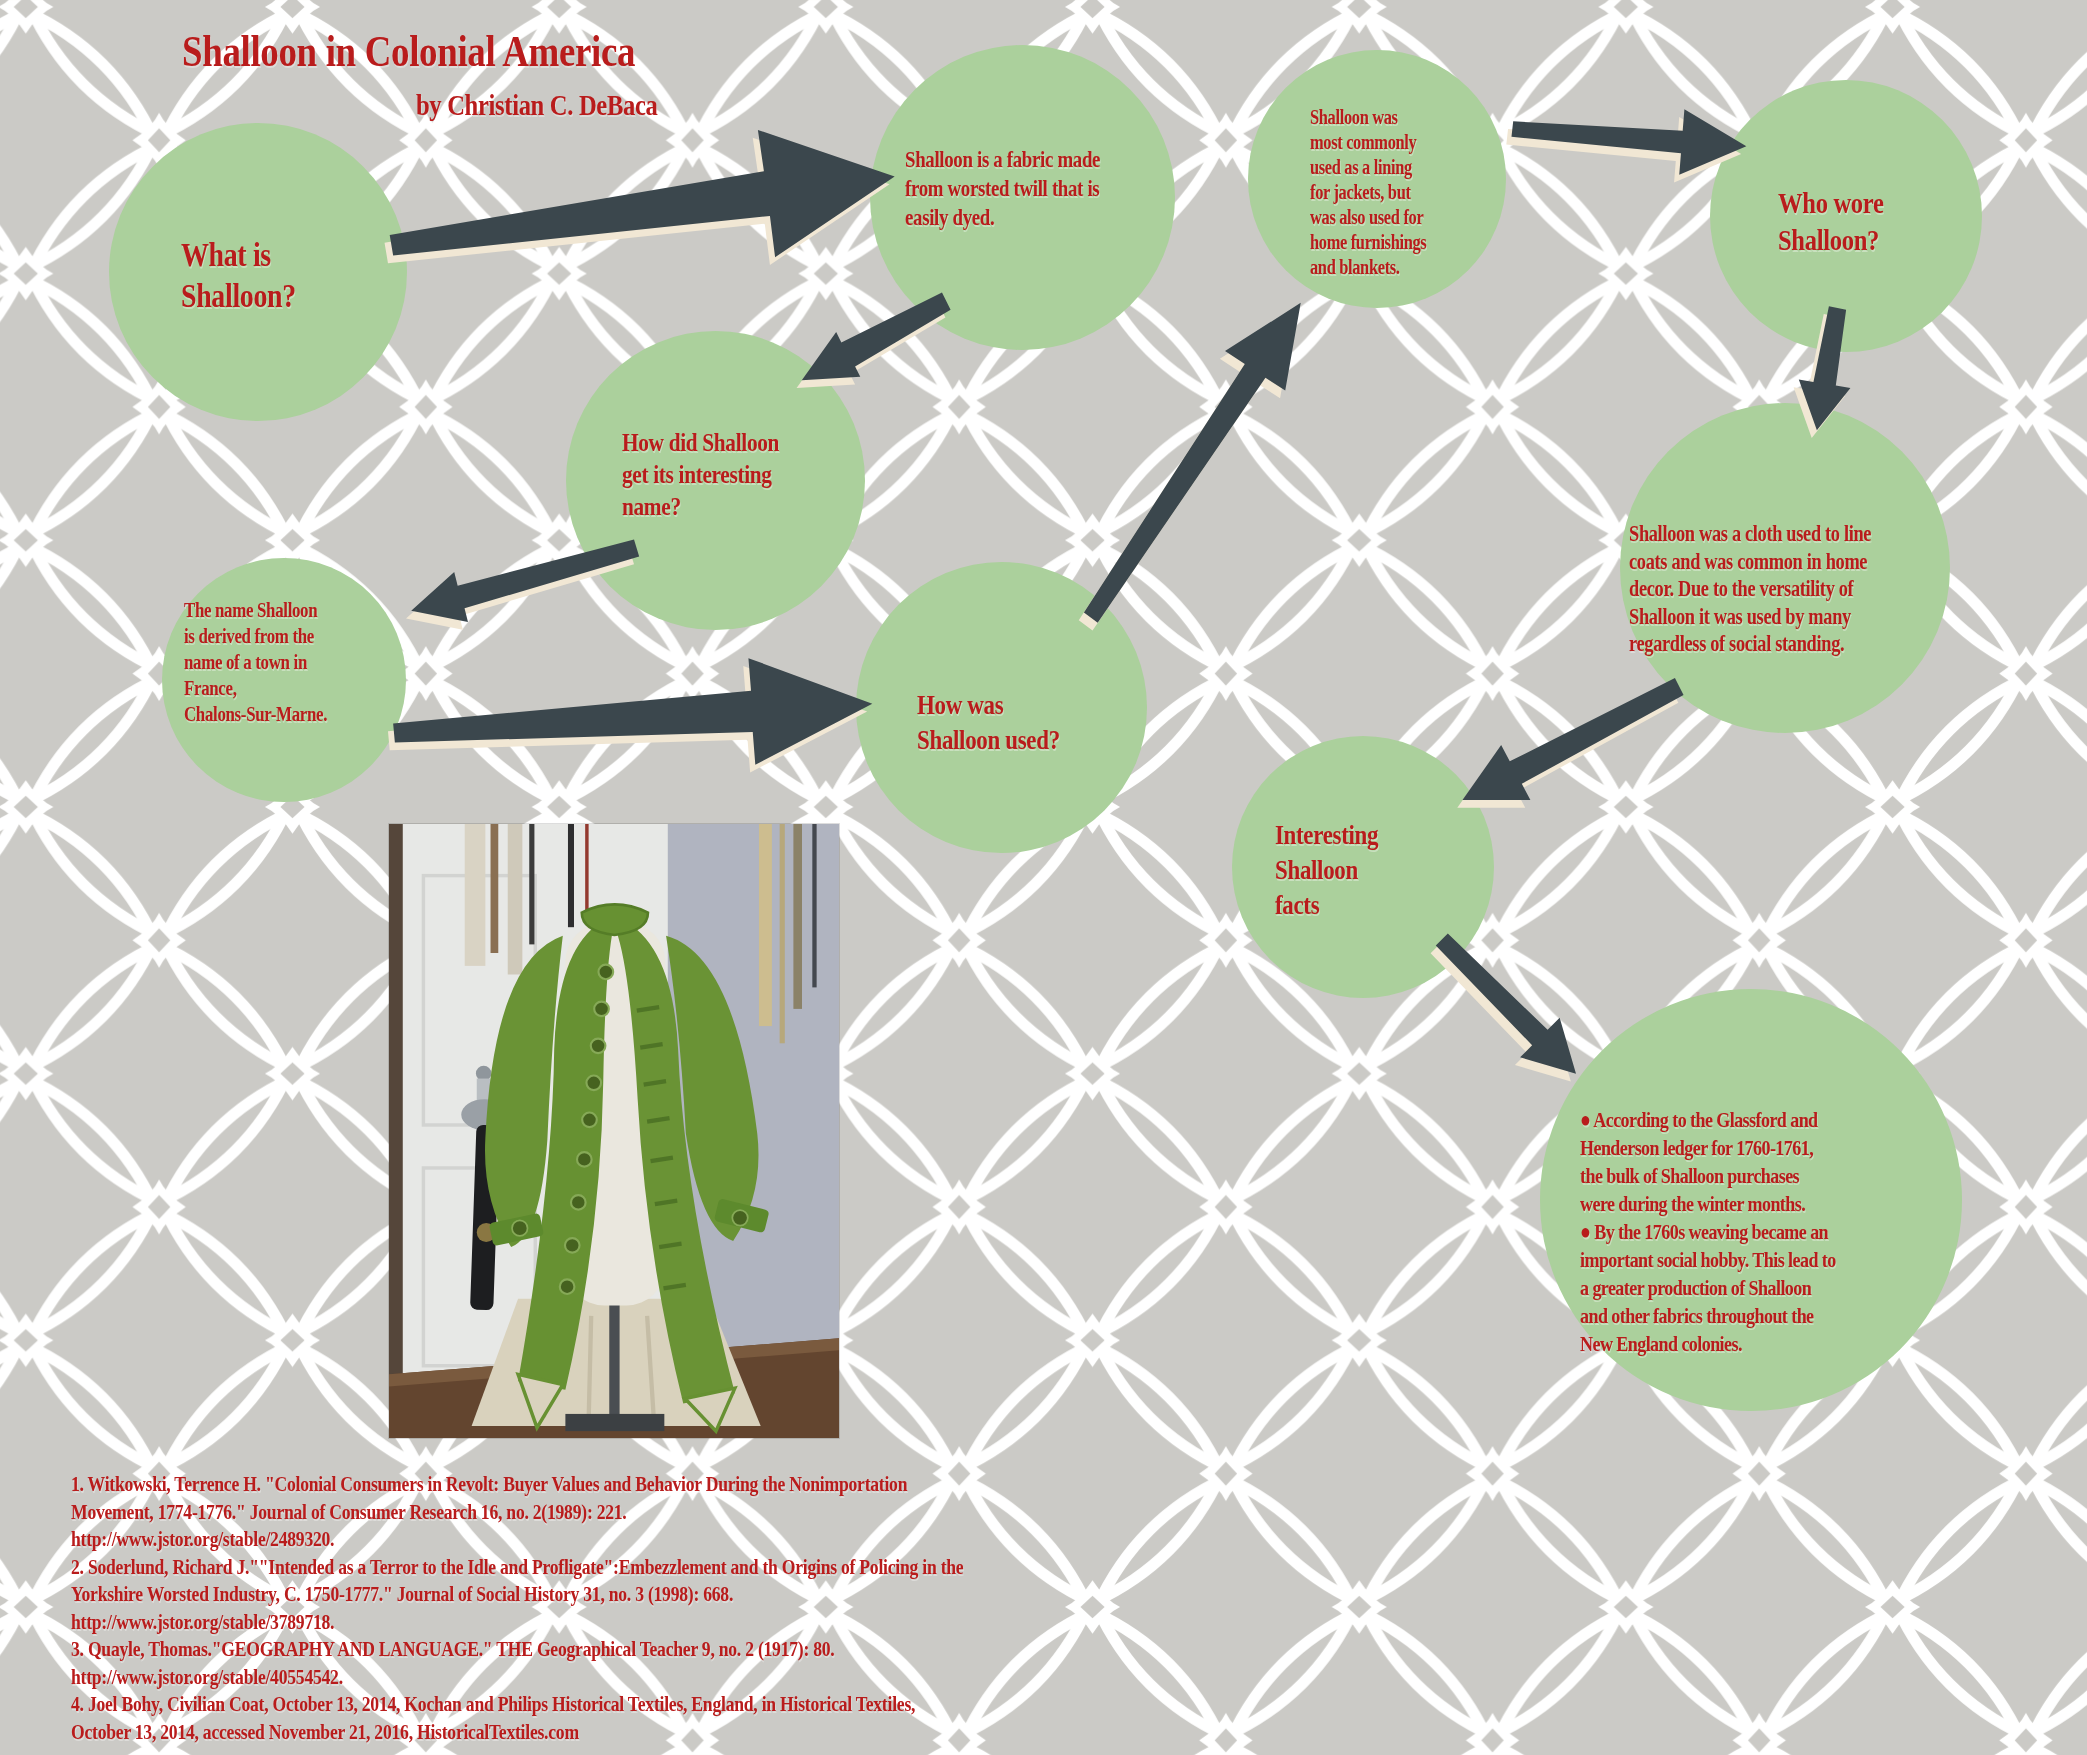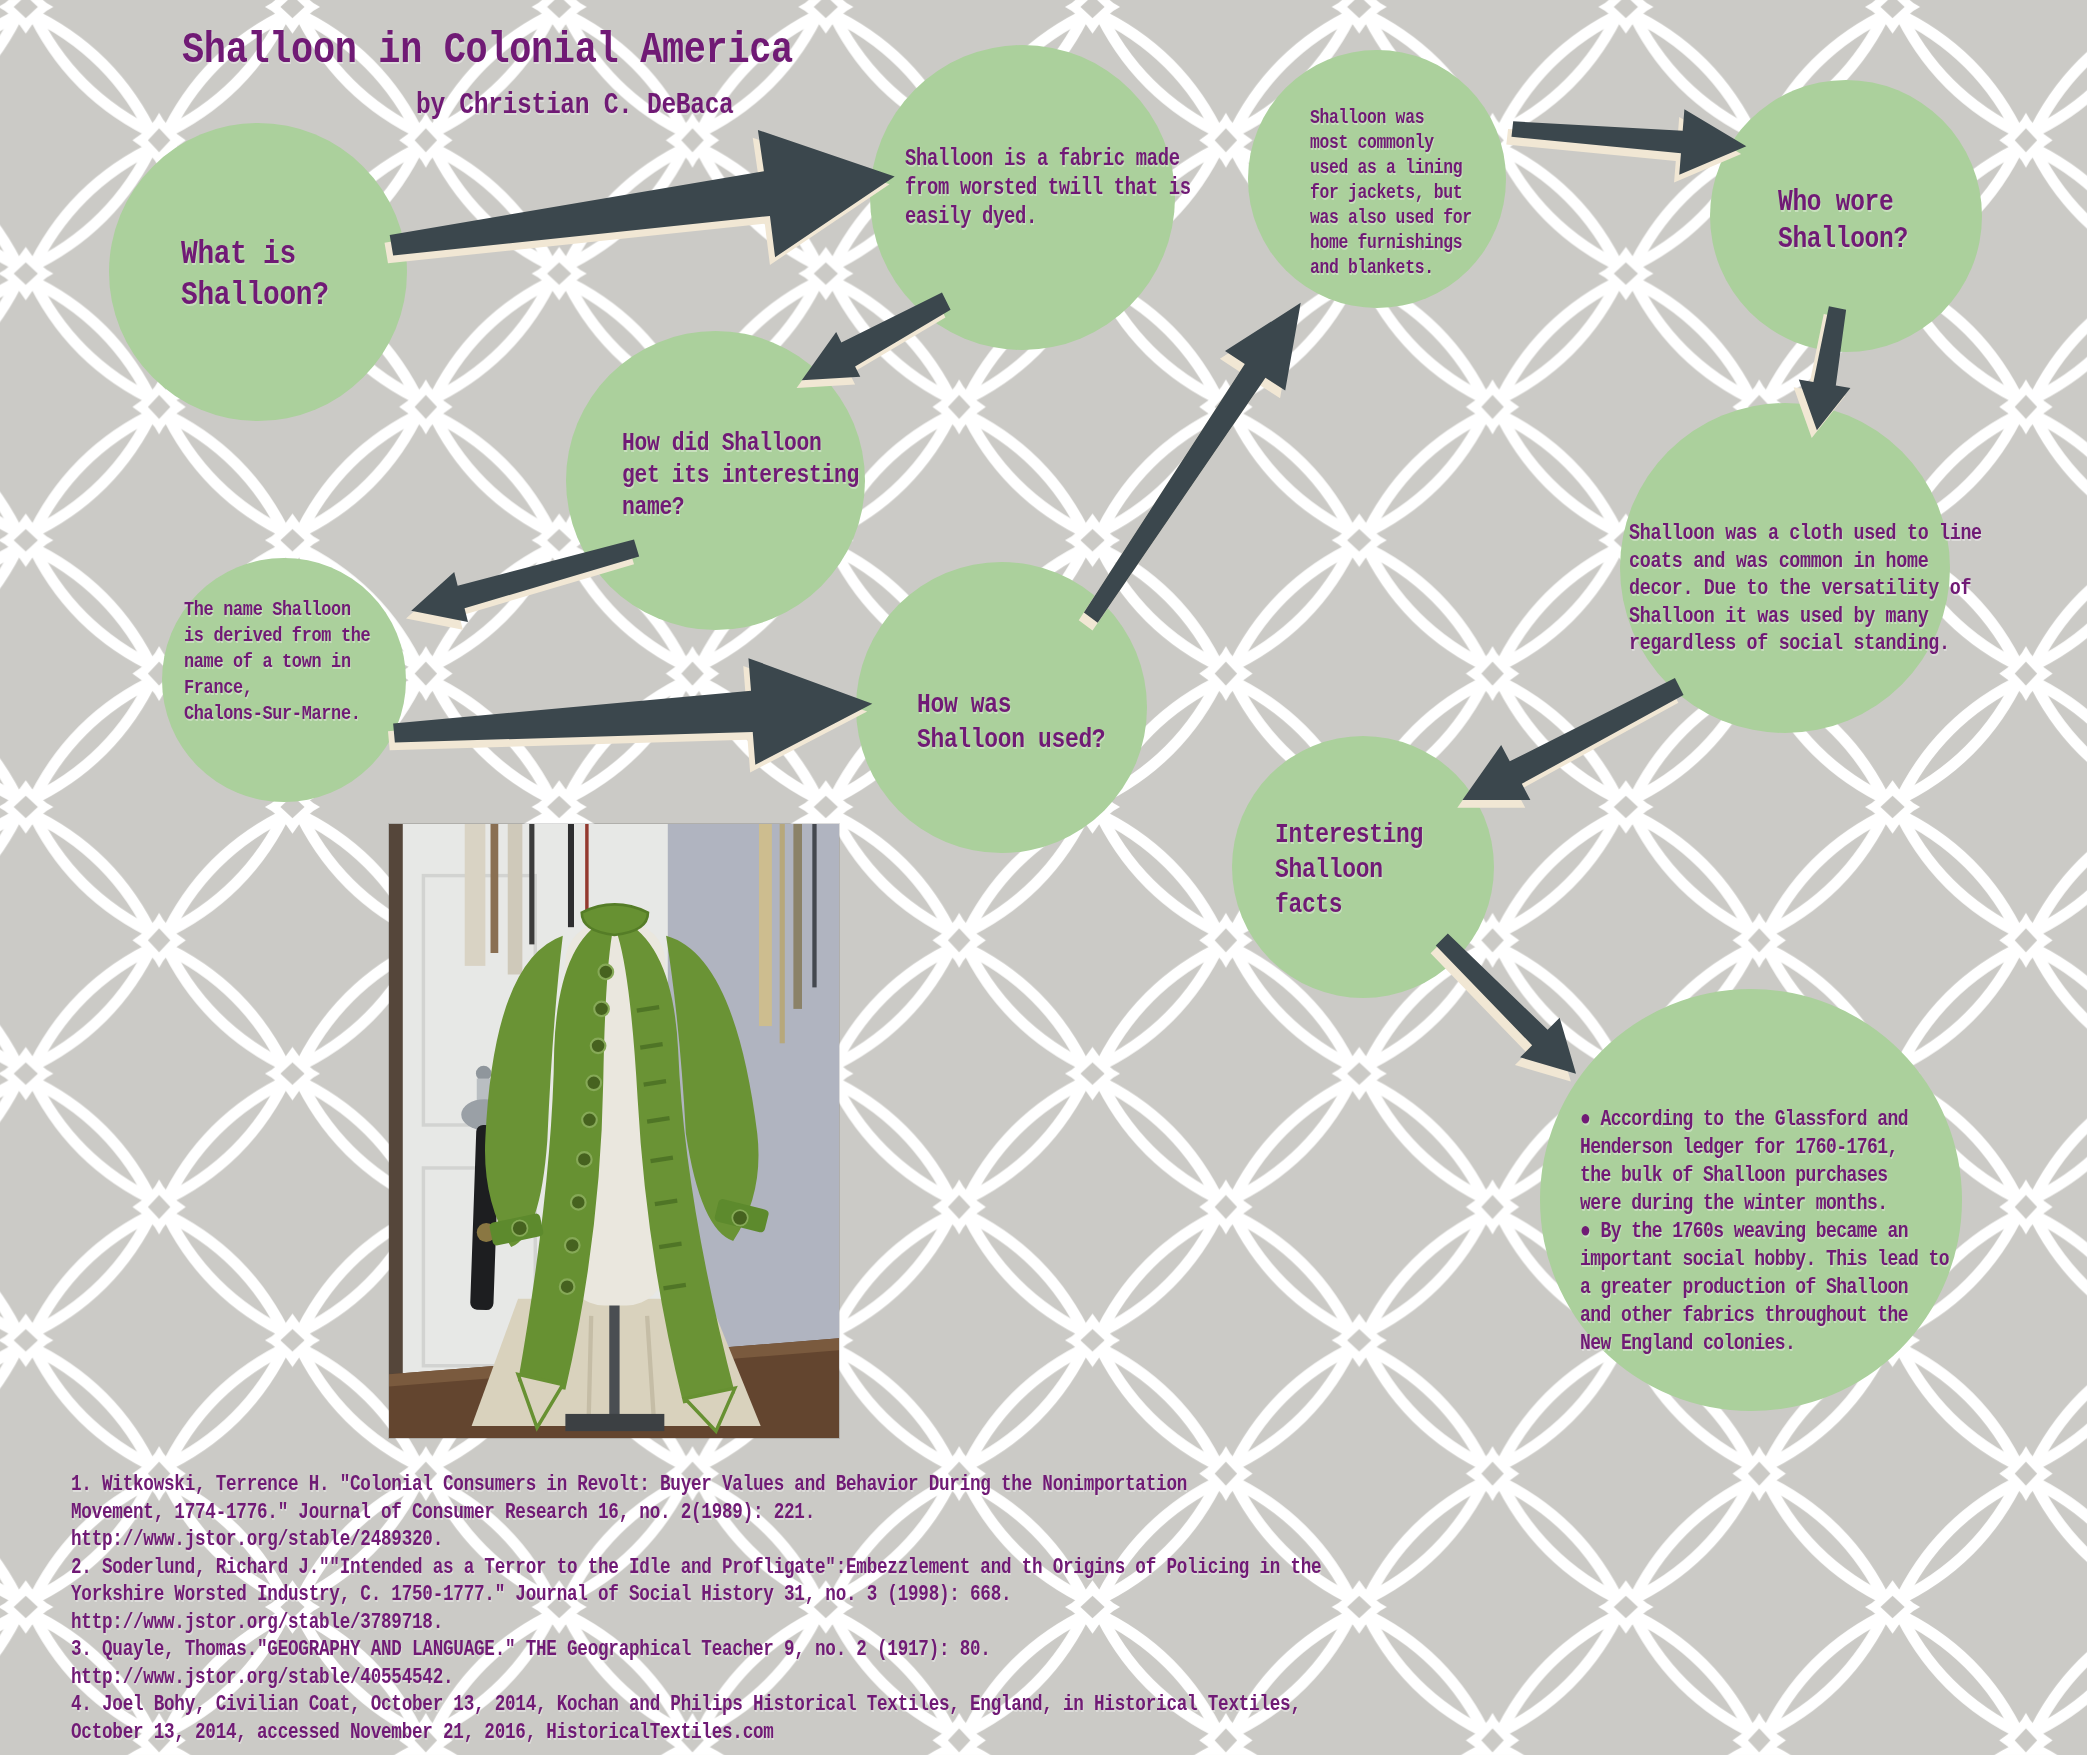--- a/index.html
+++ b/index.html
@@ -1,17 +1,17 @@
 <!DOCTYPE html>
 <html style="font-size:13.8px"><head>
 <meta charset="utf-8">
 <style>
   html,body{margin:0;padding:0;background:#cbcac6;}
   #canvas{position:relative;width:2087px;height:1755px;overflow:hidden;
-          font-family:Liberation Mono, monospace;font-weight:700;color:#701a75;}
+          font-family:Liberation Serif, serif;font-weight:700;color:#b91c1c;}
   .layer{position:absolute;left:0;top:0;}
   .circle{position:absolute;border-radius:50%;background:#abd09c;}
   .txt{position:absolute;white-space:pre-line;letter-spacing:-0.4px;
        transform:scaleX(.82);transform-origin:left top;
        text-shadow:0.9px 1.7px 0 rgba(255,255,255,.35);}
   .page-title{font-size:45px;line-height:50px;}
   .byline{font-size:30px;line-height:34px;}
   .citations{font-size:21.5px;line-height:27.5px;letter-spacing:-0.3px;}
   .photo{position:absolute;left:389px;top:824px;width:450px;height:614px;
          box-shadow:0 0 0 0.9px rgba(0,0,0,.15);}

